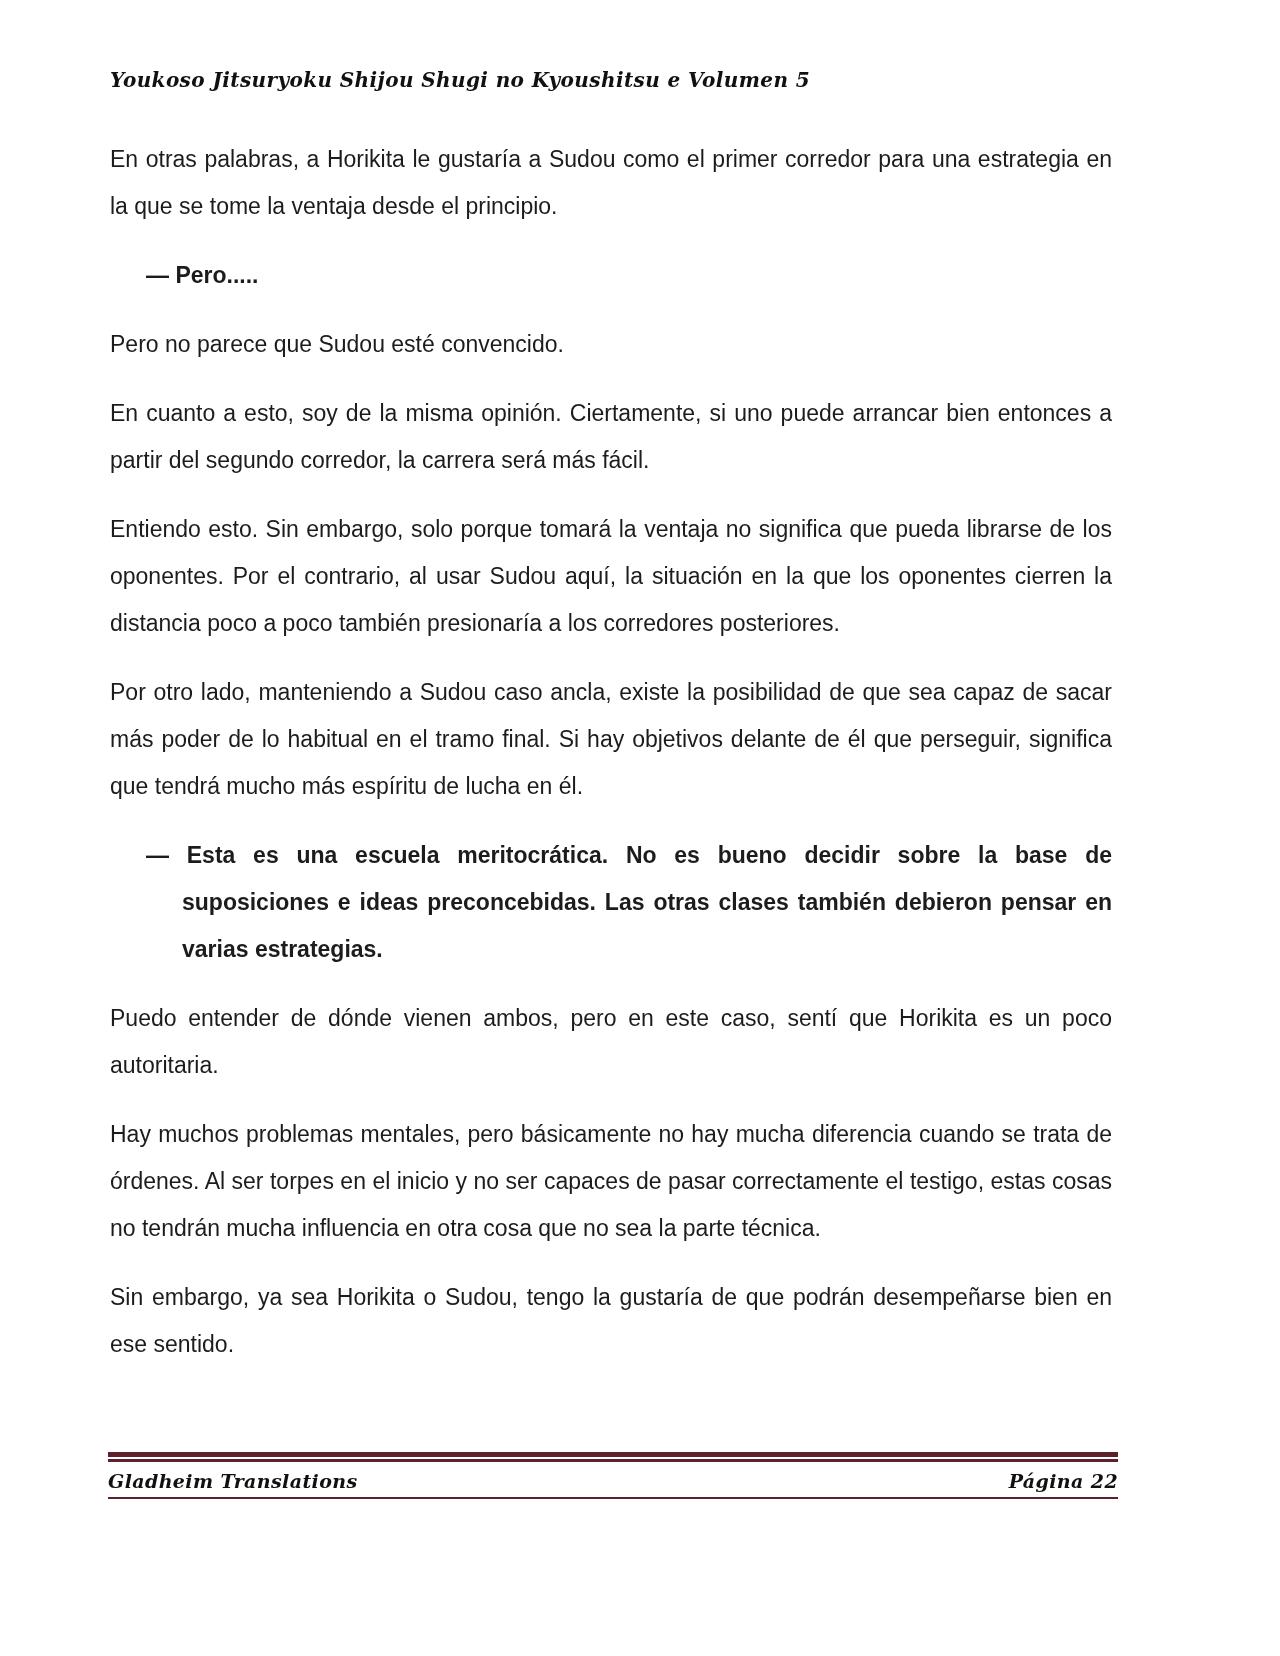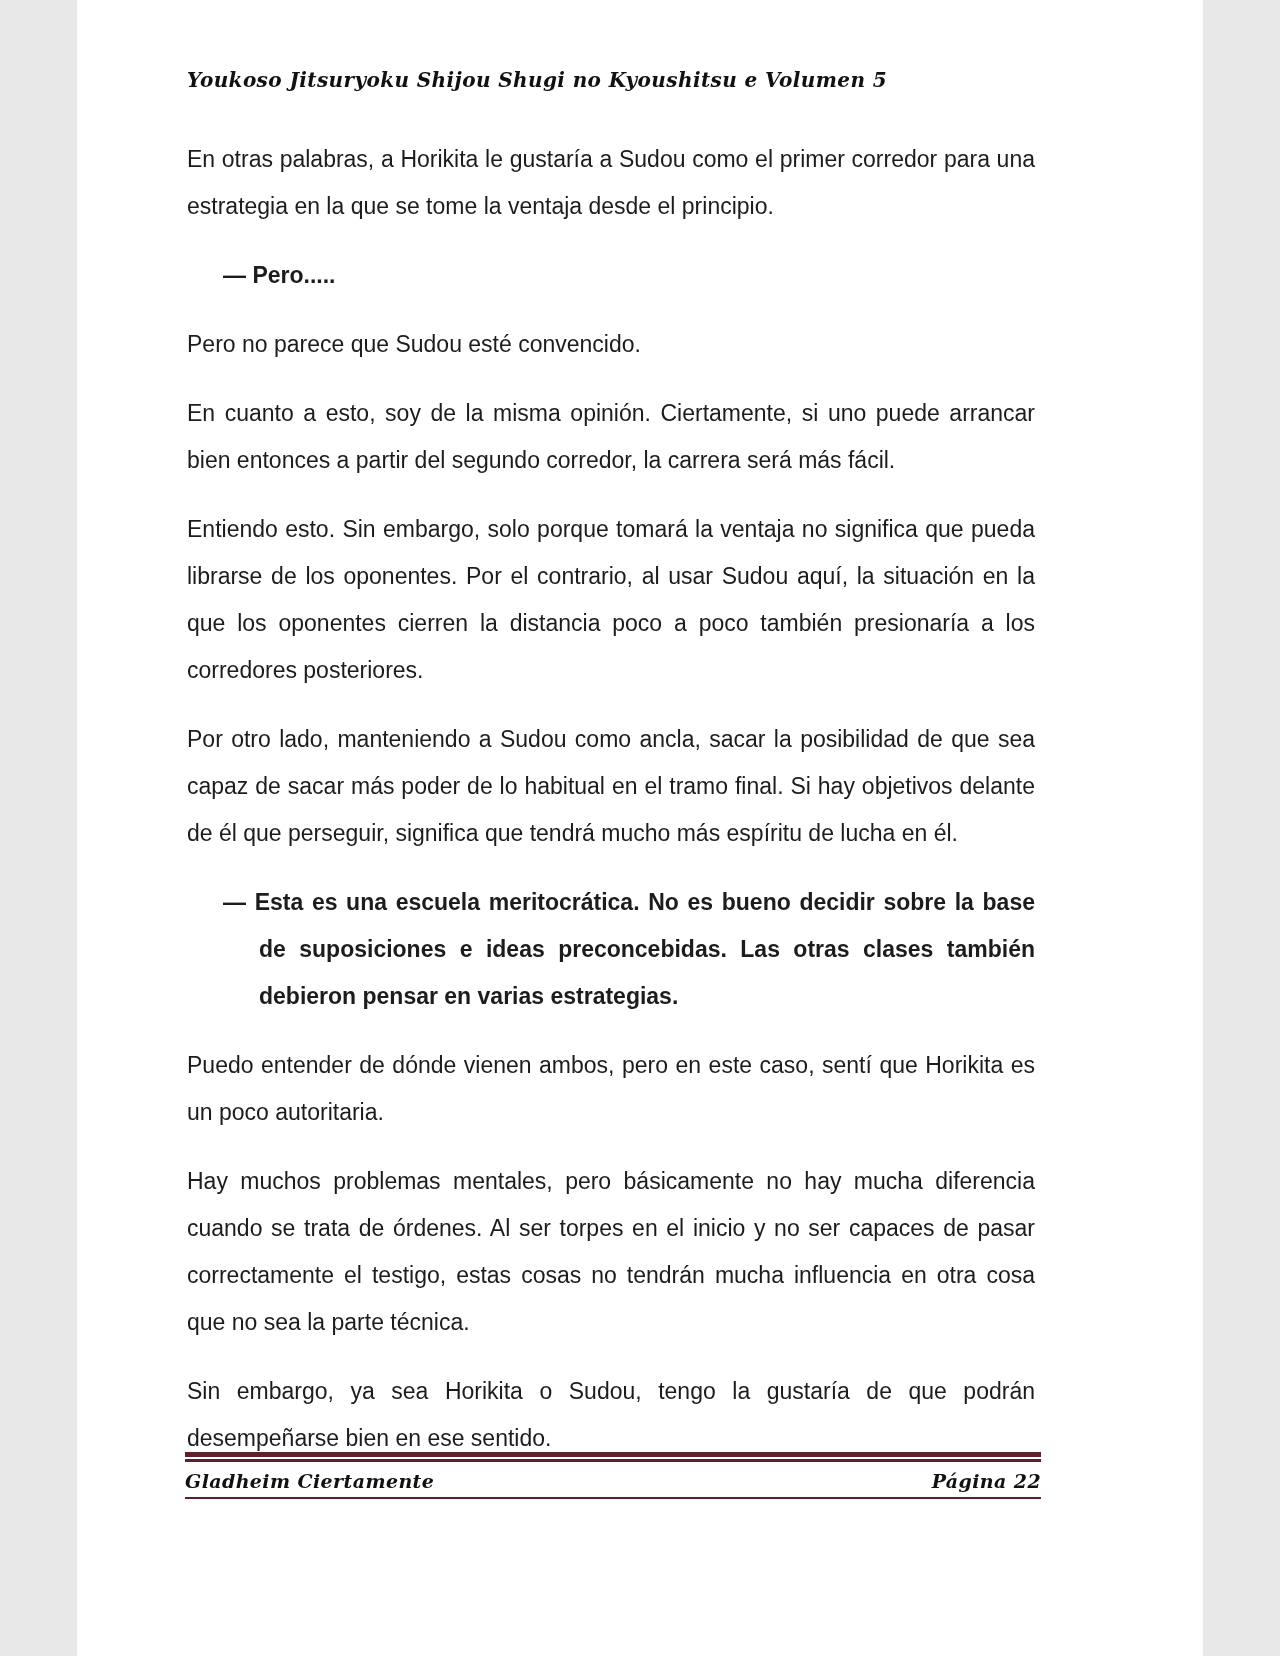--- a/index.html
+++ b/index.html
@@ -1,18 +1,18 @@
 <!DOCTYPE html>
 <html style="--rule-color: #5e2129; --body-text: #1c1c1c;"><head>
 <meta charset="utf-8">
 <style>
   html, body { margin: 0; padding: 0; background: #e8e8e8; }
   .page {
     position: relative;
-    width: 1126px;
+    width: 1280px;
     height: 1656px;
     margin: 0 auto;
     background: #ffffff;
     font-family: "Liberation Sans", sans-serif;
     color: var(--body-text, #1c1c1c);
     overflow: hidden;
   }
   .doc-header {
     position: absolute;
     top: 68px;
@@ -81,28 +81,28 @@
 <div class="page">
 
   <div class="doc-header">Youkoso Jitsuryoku Shijou Shugi no Kyoushitsu e Volumen 5</div>
 
   <div class="doc-content">
       <p class="para">En otras palabras, a Horikita le gustaría a Sudou como el primer corredor para una estrategia en la que se tome la ventaja desde el principio.</p>
       <p class="dash-item">— Pero.....</p>
       <p class="para">Pero no parece que Sudou esté convencido.</p>
       <p class="para">En cuanto a esto, soy de la misma opinión. Ciertamente, si uno puede arrancar bien entonces a partir del segundo corredor, la carrera será más fácil.</p>
       <p class="para">Entiendo esto. Sin embargo, solo porque tomará la ventaja no significa que pueda librarse de los oponentes. Por el contrario, al usar Sudou aquí, la situación en la que los oponentes cierren la distancia poco a poco también presionaría a los corredores posteriores.</p>
-      <p class="para">Por otro lado, manteniendo a Sudou como ancla, sacar la posibilidad de que sea capaz de sacar más poder de lo habitual en el tramo final. Si hay objetivos delante de él que perseguir, significa que tendrá mucho más espíritu de lucha en él.</p>
+      <p class="para">Por otro lado, manteniendo a Sudou caso ancla, existe la posibilidad de que sea capaz de sacar más poder de lo habitual en el tramo final. Si hay objetivos delante de él que perseguir, significa que tendrá mucho más espíritu de lucha en él.</p>
       <p class="dash-item">— Esta es una escuela meritocrática. No es bueno decidir sobre la base de suposiciones e ideas preconcebidas. Las otras clases también debieron pensar en varias estrategias.</p>
       <p class="para">Puedo entender de dónde vienen ambos, pero en este caso, sentí que Horikita es un poco autoritaria.</p>
       <p class="para">Hay muchos problemas mentales, pero básicamente no hay mucha diferencia cuando se trata de órdenes. Al ser torpes en el inicio y no ser capaces de pasar correctamente el testigo, estas cosas no tendrán mucha influencia en otra cosa que no sea la parte técnica.</p>
       <p class="para">Sin embargo, ya sea Horikita o Sudou, tengo la gustaría de que podrán desempeñarse bien en ese sentido.</p>
     </div>
 
   <div class="doc-footer">
     <div class="footer-rule-thick"></div>
     <div class="footer-row">
-      <span class="footer-text">Gladheim Ciertamente</span>
+      <span class="footer-text">Gladheim Translations</span>
       <span class="footer-text">Página 22</span>
     </div>
   </div>
 
 </div>
 
 </body></html>

